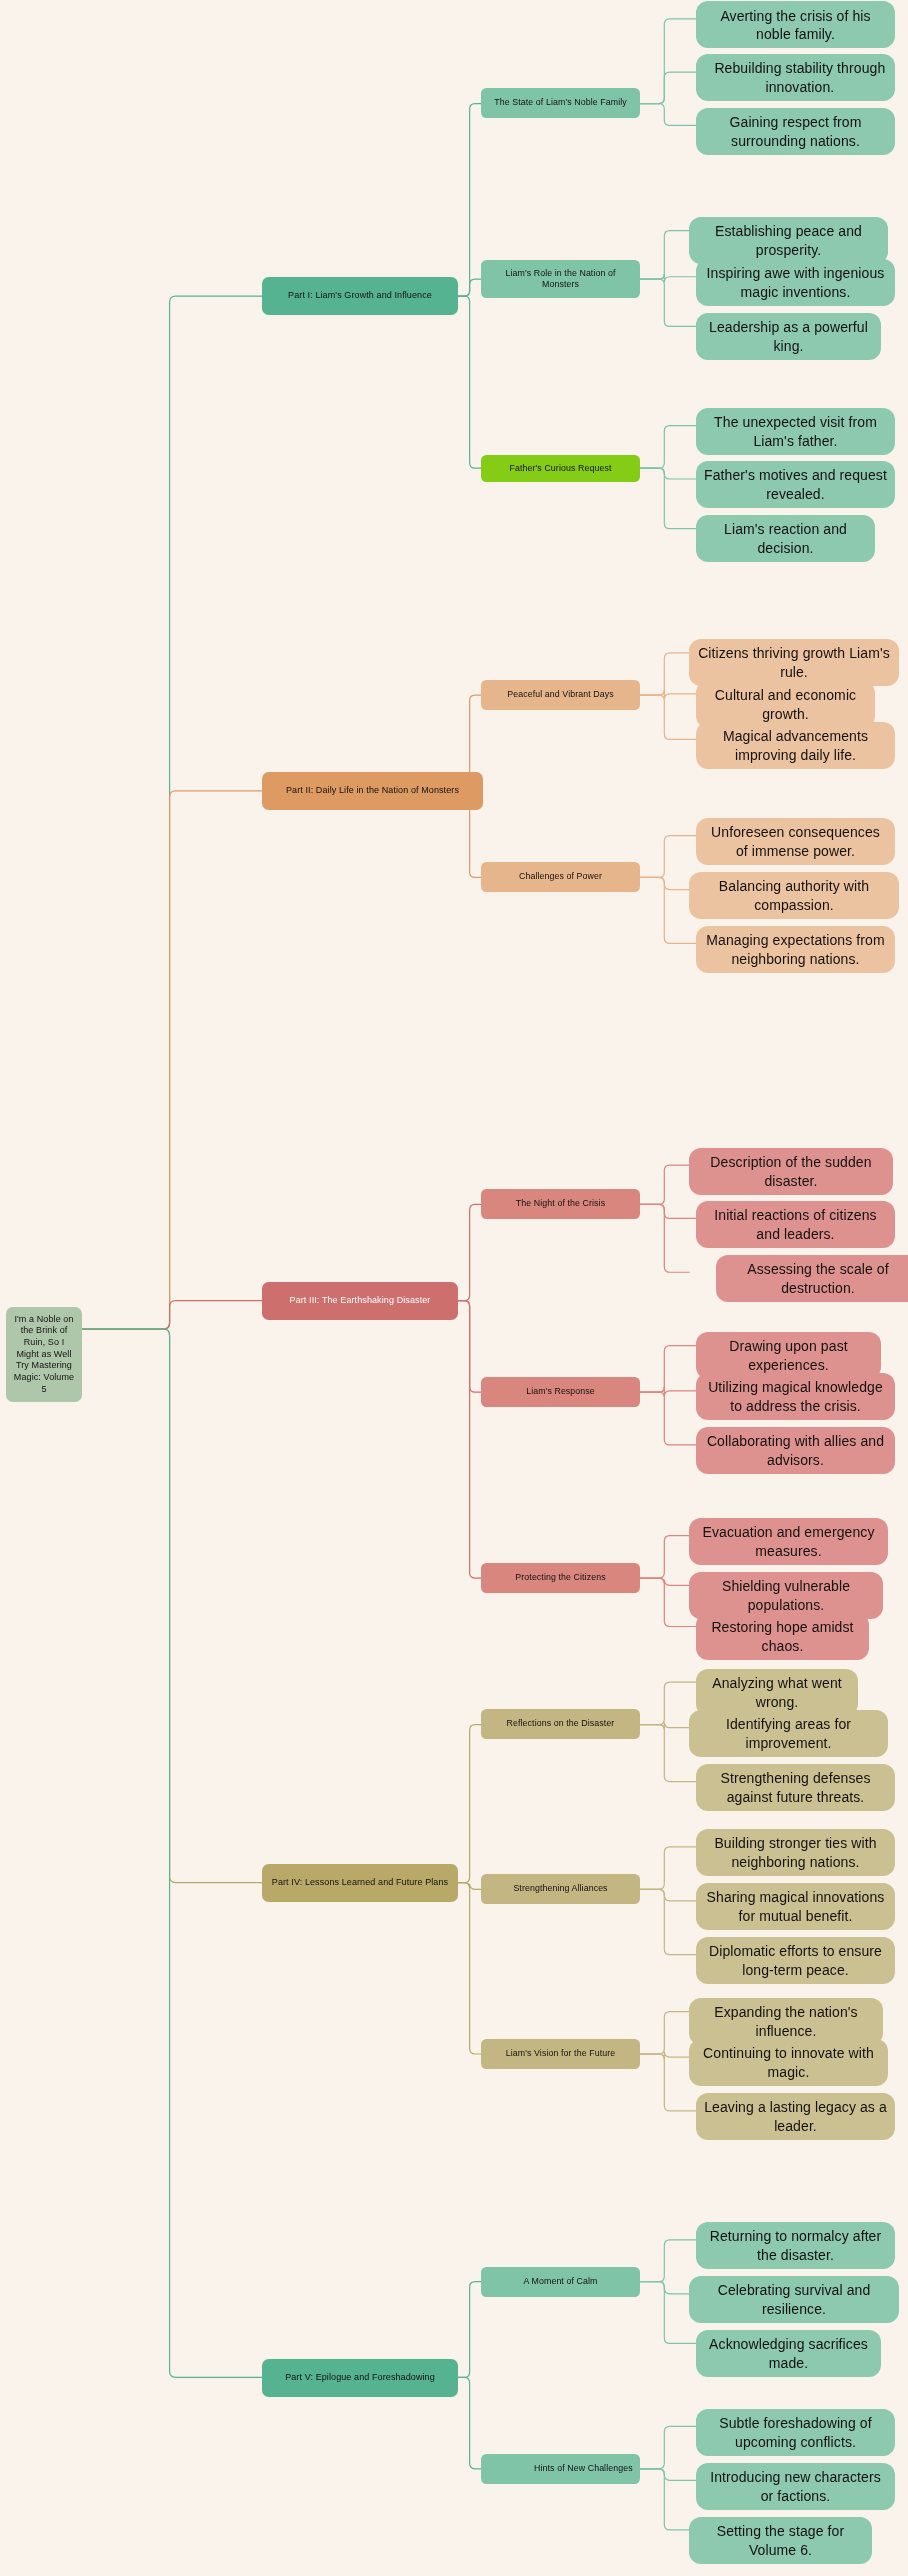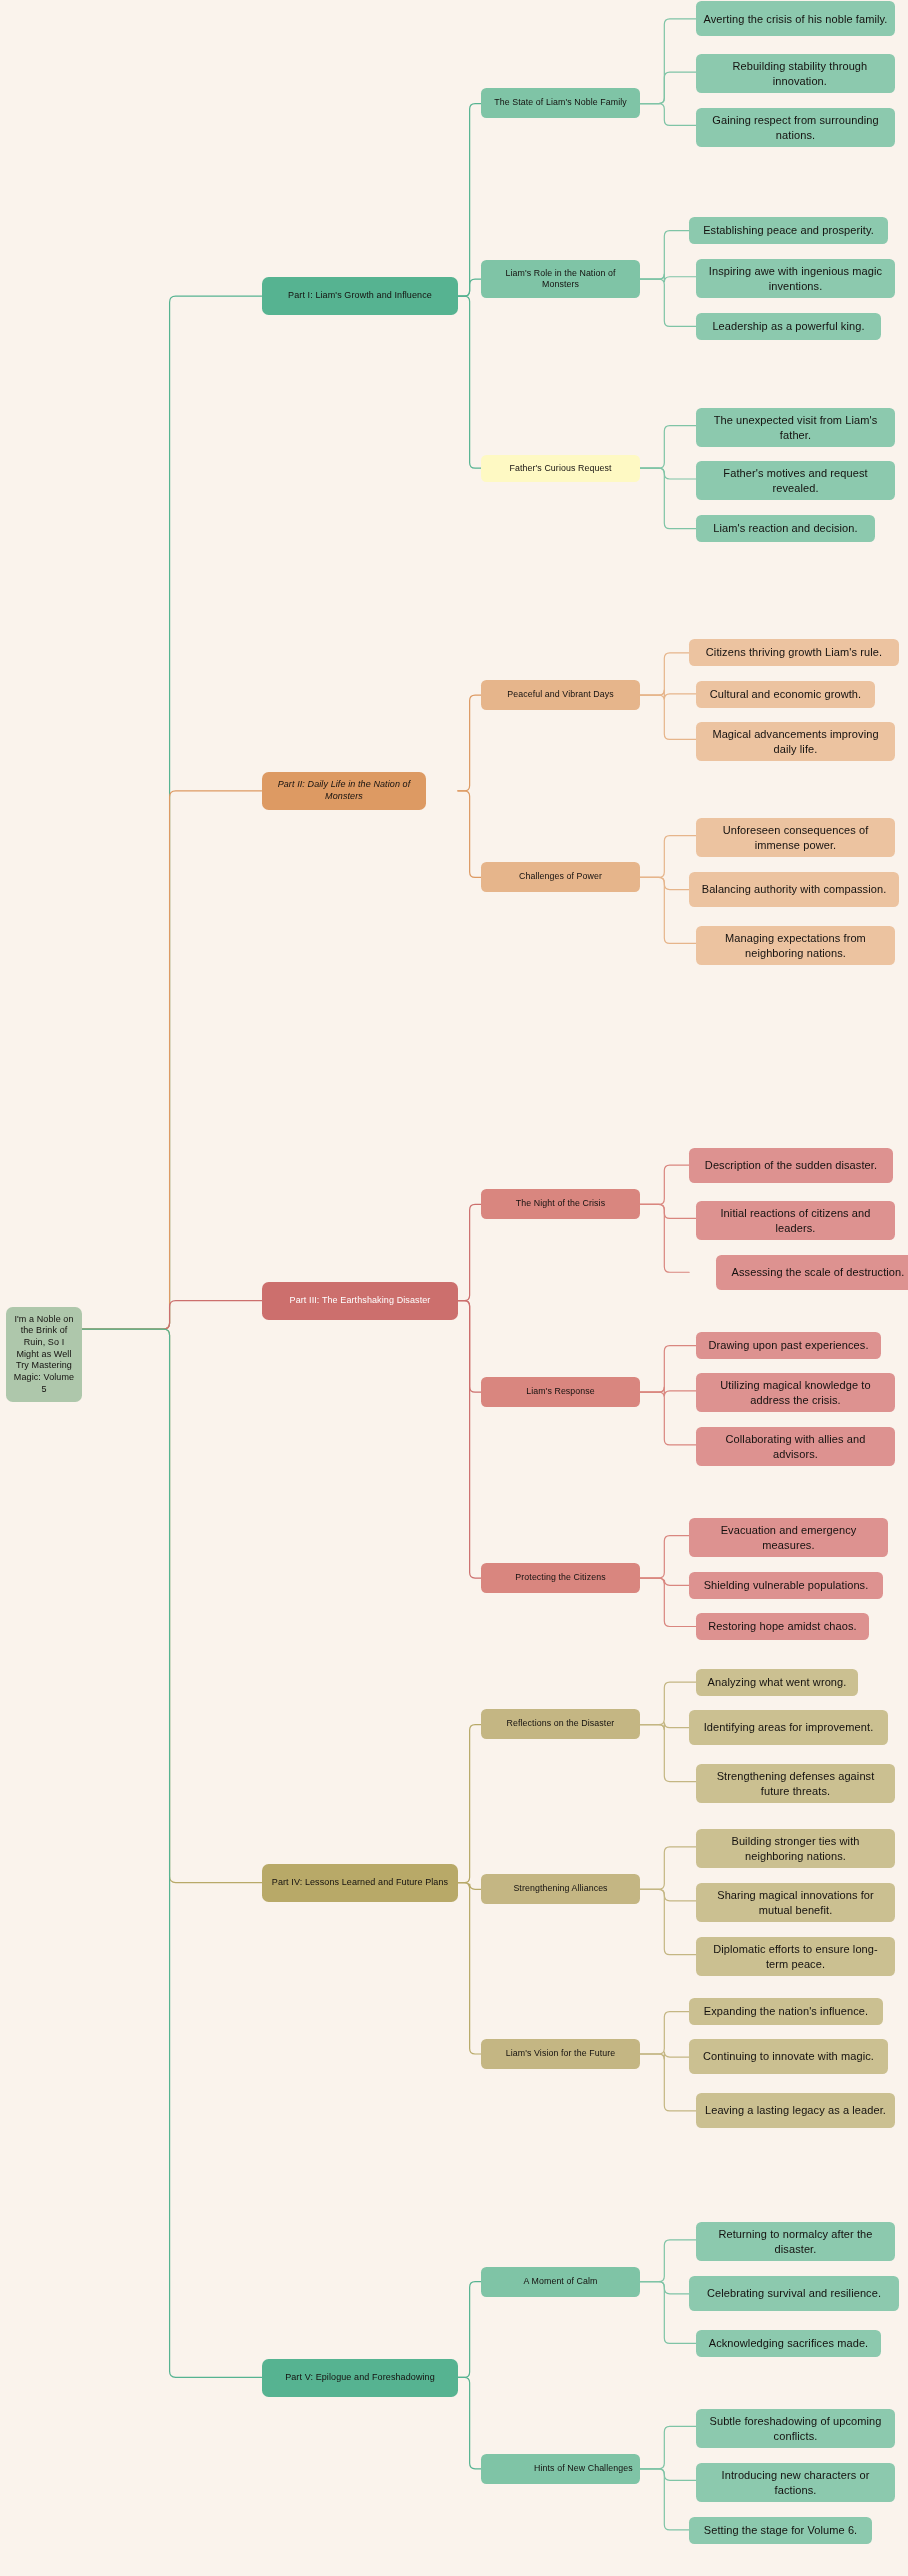--- a/index.html
+++ b/index.html
@@ -45,22 +45,23 @@
   .node.l1{
     border-radius:6.7px;
     font-size:9px;
     padding:5.4px 7.3px;
   }
   .node.l2{
     font-size:8.8px;
     padding:4.8px 7.3px;
   }
   .node.l3{
-    font-size:11px;
+    font-size:14px;
     padding:5.4px 7.3px;
+    border-radius:12px;
   }
 </style>
 </head>
 <body>
 
 <div id="map">
   <svg class="links" id="links" xmlns="http://www.w3.org/2000/svg" viewBox="0 0 1501 4254" width="909" height="2576">
       <path d="M 136 2195 H 270 Q 280 2195 280 2185 V 499 Q 280 489 290 489 H 432" fill="none" stroke="#56b391" stroke-width="2" stroke-linecap="round"></path>
       <path d="M 756 489 H 766.5 Q 775.5 489 775.5 480 V 180 Q 775.5 171 784.5 171 H 795" fill="none" stroke="#56b391" stroke-width="2" stroke-linecap="round"></path>
       <path d="M 1057 171 H 1088 Q 1097 171 1097 162 V 40 Q 1097 31 1106 31 H 1150" fill="none" stroke="#7fc4a6" stroke-width="2" stroke-linecap="round"></path>
@@ -143,33 +144,33 @@
       </div>
       <div class="node l3" style="left: 689px; top: 217px; width: 199px; min-height: 27px; background: rgb(140, 201, 174); color: rgb(20, 17, 15);">
         <span>Establishing peace and prosperity.</span>
       </div>
       <div class="node l3" style="left: 696px; top: 259px; width: 199px; min-height: 35px; background: rgb(140, 201, 174); color: rgb(20, 17, 15);">
         <span>Inspiring awe with ingenious magic inventions.</span>
       </div>
       <div class="node l3" style="left: 696px; top: 313px; width: 185px; min-height: 27px; background: rgb(140, 201, 174); color: rgb(20, 17, 15);">
         <span>Leadership as a powerful king.</span>
       </div>
-      <div class="node l2" style="left: 481px; top: 455px; width: 159px; min-height: 27px; background: #fef9c3; color: rgb(20, 17, 15);">
+      <div class="node l2" style="left: 481px; top: 455px; width: 159px; min-height: 27px; background: #84cc16; color: rgb(20, 17, 15);">
         <span>Father's Curious Request</span>
       </div>
       <div class="node l3" style="left: 696px; top: 408px; width: 199px; min-height: 35px; background: rgb(140, 201, 174); color: rgb(20, 17, 15);">
         <span>The unexpected visit from Liam's father.</span>
       </div>
       <div class="node l3" style="left: 696px; top: 461px; width: 199px; min-height: 35px; background: rgb(140, 201, 174); color: rgb(20, 17, 15);">
         <span>Father's motives and request revealed.</span>
       </div>
       <div class="node l3" style="left: 696px; top: 515px; width: 179px; min-height: 27px; background: rgb(140, 201, 174); color: rgb(20, 17, 15);">
         <span>Liam's reaction and decision.</span>
       </div>
-      <div class="node l1" style="left: 262px; top: 772px; width: 164px; min-height: 38px; background: rgb(221, 154, 99); color: rgb(20, 17, 15); font-style: italic;">
+      <div class="node l1" style="left: 262px; top: 772px; width: 221px; min-height: 38px; background: rgb(221, 154, 99); color: rgb(20, 17, 15);">
         <span>Part II: Daily Life in the Nation of Monsters</span>
       </div>
       <div class="node l2" style="left: 481px; top: 680px; width: 159px; min-height: 30px; background: rgb(230, 181, 139); color: rgb(20, 17, 15);">
         <span>Peaceful and Vibrant Days</span>
       </div>
       <div class="node l3" style="left: 689px; top: 639px; width: 210px; min-height: 27px; background: rgb(236, 195, 160); color: rgb(20, 17, 15);">
         <span>Citizens thriving growth Liam's rule.</span>
       </div>
       <div class="node l3" style="left: 696px; top: 681px; width: 179px; min-height: 27px; background: rgb(236, 195, 160); color: rgb(20, 17, 15);">
         <span>Cultural and economic growth.</span>

